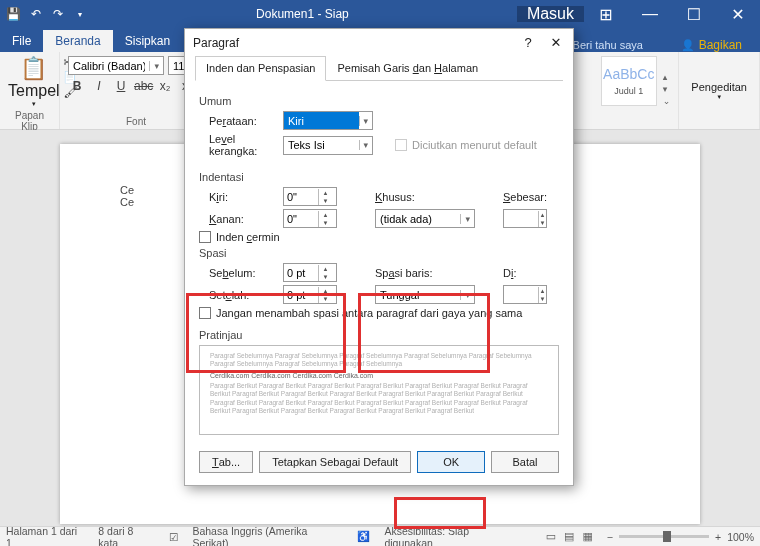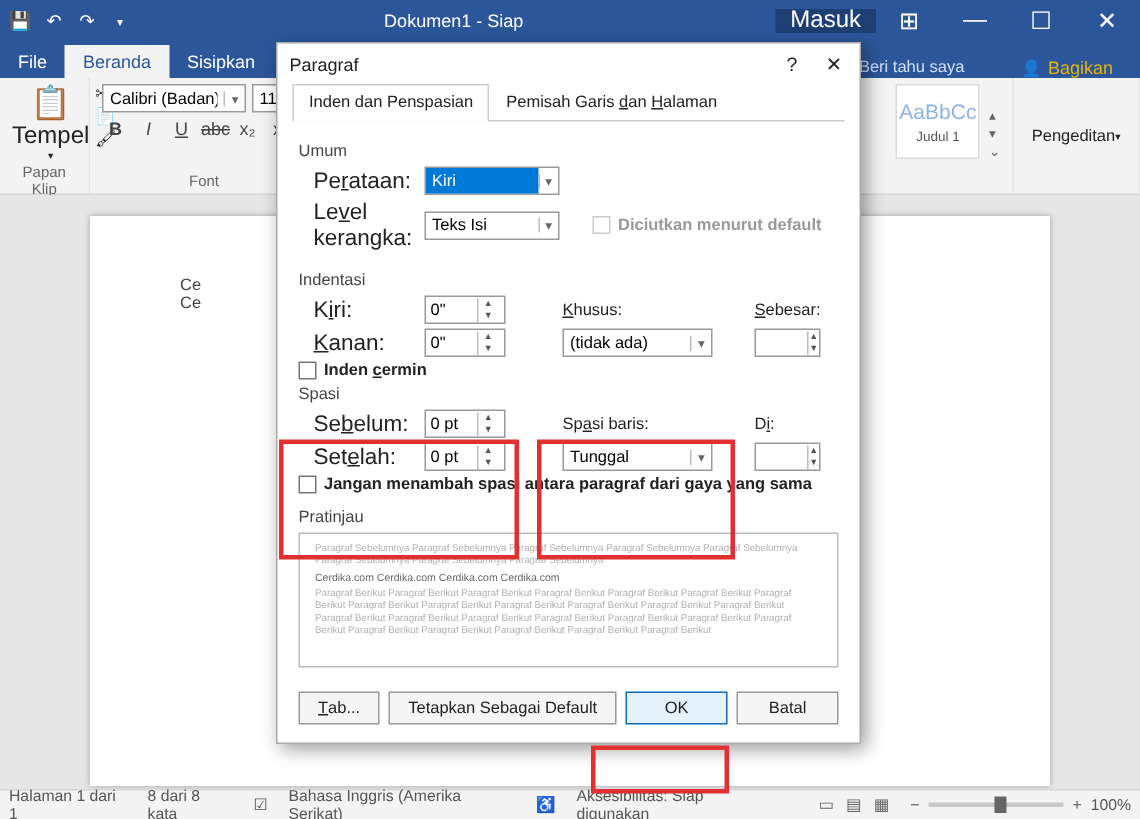--- a/index.html
+++ b/index.html
@@ -26,46 +26,46 @@
   .clip-row { display:flex; align-items:flex-start; gap:4px; }
   .paste { display:flex; flex-direction:column; align-items:center; }
   .paste-ico { font-size:22px; }
   .clip-col { display:flex; flex-direction:column; gap:2px; }
   .font-row1 { display:flex; gap:4px; align-items:center; }
   .font-row2 { display:flex; gap:4px; margin-top:4px; color:#444; }
   .fb { width:18px; text-align:center; font-size:12px; }
   .styles { display:flex; gap:6px; align-items:flex-end;padding-left:47px; }
   .style-tile { width:56px; height:50px; border:1px solid #d9d9d9; background:#fff; display:flex; flex-direction:column; align-items:center; justify-content:center; font-size:9px; color:#8fb3e8; }
   .style-tile .nm { color:#555; font-size:9px; margin-top:4px; }
-  .edit-grp { padding:8px 12px; display:flex; flex-direction:row; align-items:center; justify-content:center;text-align:right; }
+  .edit-grp { padding:8px 12px; display:flex; flex-direction:column; align-items:center; justify-content:center;text-align:right; }
   
   .doc-area { position:relative; height:calc(546px - 28px - 24px - 78px - 20px); background:#e6e6e6; }
   .page { position:absolute; left:60px; top:14px; width:640px; height:380px; background:#fff; box-shadow:0 0 4px rgba(0,0,0,.3); padding:40px 60px; font-size:11px; color:#444; }
   
   .dialog { position:absolute; left:184px; top:28px; width:390px; background:#fff; border:1px solid #aaa; box-shadow:3px 3px 12px rgba(0,0,0,.4); font-size:11px; z-index:50; }
   .dlg-title { display:flex; align-items:center; padding:6px 8px; }
   .dlg-title .ttl { font-size:12px; }
   .dlg-title .sp { flex:1; }
   .dlg-close { width:18px; text-align:center; font-size:13px; }
   .dlg-tabs { display:flex; border-bottom:1px solid #ccc; margin:0 10px; }
   .dtab { padding:5px 10px; border:1px solid transparent; font-size:11px; }
   .dtab.active { border:1px solid #ccc; border-bottom:1px solid #fff; background:#fff; margin-bottom:-1px; }
   .dlg-body { padding:8px 14px; }
   .sect { margin-top:6px; }
   .sect-h { color:#444; font-size:11px; margin-bottom:4px; }
   .row { display:flex; align-items:center; gap:6px; margin:3px 0; }
-  .lbl { width:78px; font-size:15px;padding-left:10px; }
+  .lbl { width:78px; font-size:11px;padding-left:10px; }
   .combo { display:flex; align-items:center; border:1px solid #999; height:19px; background:#fff; }
   .combo input { border:none; outline:none; font-size:11px; height:17px; padding:0 4px; width:100%; background:transparent;}
   .combo .dd { width:16px; text-align:center; border-left:1px solid #bbb; color:#666; font-size:9px; }
   .combo.sel input { background:#0078d7; color:#fff; }
   .spin { display:flex; align-items:center; border:1px solid #999; height:19px; width:54px; background:#fff; }
   .spin input { border:none; width:34px; font-size:11px; padding:0 3px; }
   .spin .updn { width:14px; display:flex; flex-direction:column; border-left:1px solid #bbb; font-size:6px; line-height:8px; text-align:center; color:#555; }
-  .chk { display:flex; align-items:center; gap:5px; font-size:11px;font-weight:bold; }
+  .chk { display:flex; align-items:center; gap:5px; font-size:11px; }
   .chk .box { width:12px; height:12px; border:1px solid #777; }
   .redbox { border:3px solid #e03030; position:absolute; z-index:60; pointer-events:none; }
   .preview-box { border:1px solid #bbb; height:90px; margin-top:4px; padding:6px 10px; font-size:6.5px; color:#b0b0b0; line-height:1.3; overflow:hidden; }
   .preview-box .dark { color:#666; font-size:7px; margin:2px 0;}
   .dlg-buttons { display:flex; gap:6px; padding:8px 14px 12px 14px; justify-content:flex-start; }
   .btn { height:22px; border:1px solid #999; background:#f5f5f5; font-size:11px; padding:0 12px; display:flex; align-items:center; justify-content:center; }
   .btn.ok { border:1px solid #0f6cbd; background:#e5f1fb; width:78px; justify-content:center; }
   
   .statusbar { position:absolute; left:0; right:0; bottom:0; height:20px; background:#f3f3f3; border-top:1px solid #d6d6d6; display:flex; align-items:center; font-size:10.5px; color:#555; padding:0 6px; gap:14px; }
   .statusbar .sp { flex:1; }

